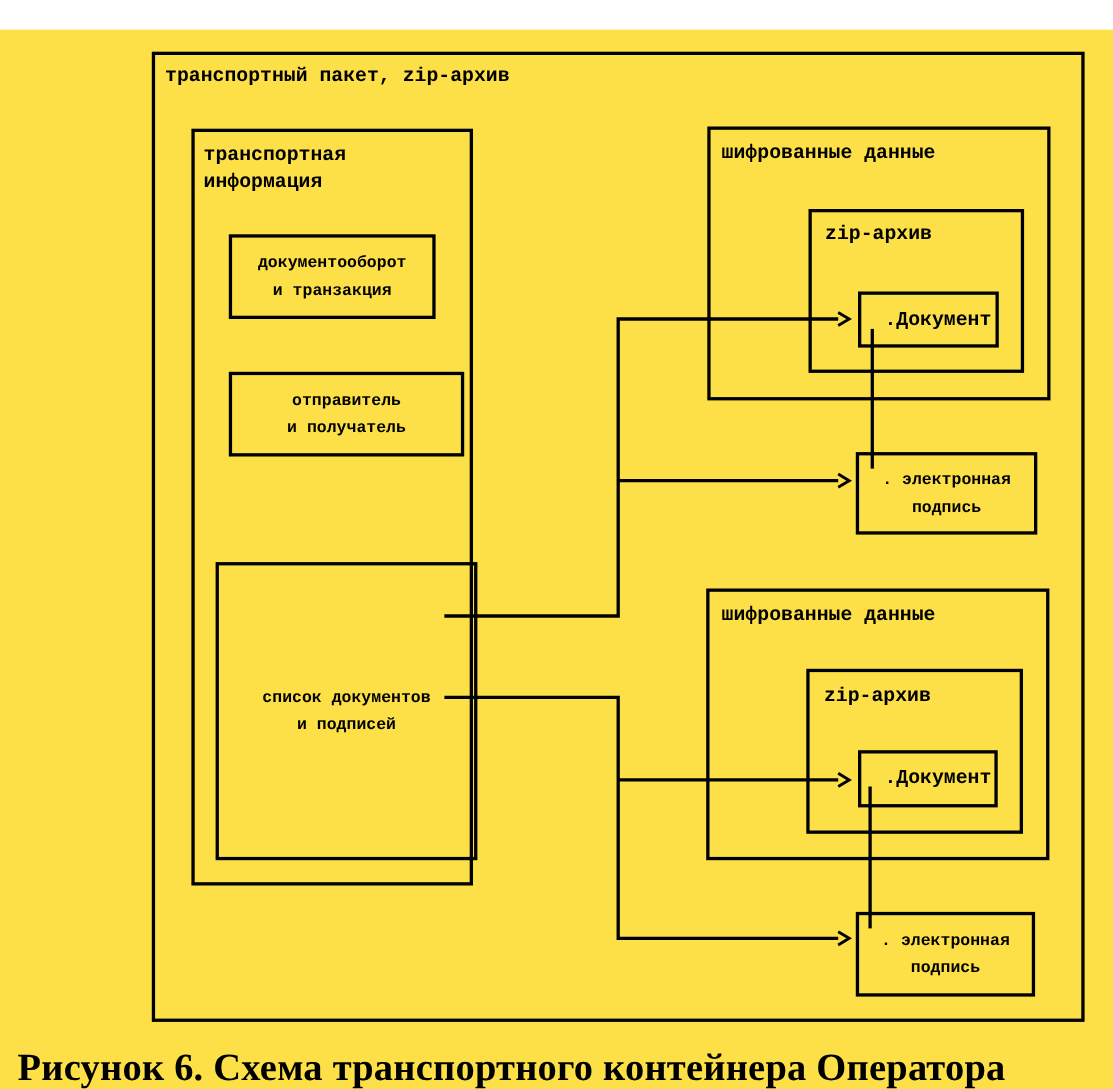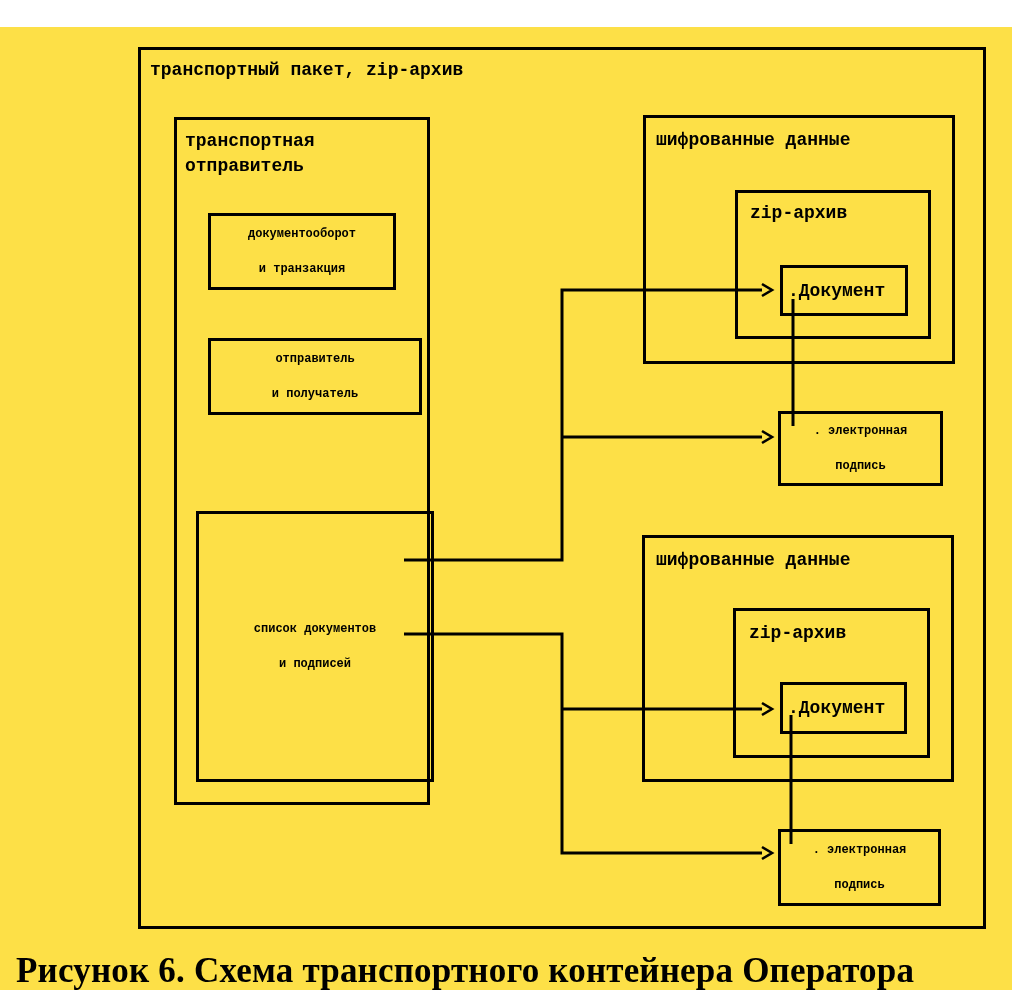--- a/index.html
+++ b/index.html
@@ -34,31 +34,31 @@
   .centerbox {
     position: absolute;
     border: 3px solid #000000;
     box-sizing: border-box;
     display: flex;
     flex-direction: column;
     align-items: center;
     justify-content: center;
     text-align: center;
     font-weight: bold;
-    font-size: 12px;
-    line-height: 35px;
+    font-size: 15px;
+    line-height: 25px;
     white-space: pre-line;
   }
   .docbox {
     position: absolute;
     border: 3px solid #000000;
     box-sizing: border-box;
     display: flex;
     align-items: center;
-    padding-left: 5px;
+    padding-left: 21px;
     font-weight: bold;
     font-size: 18px;
     white-space: pre;
   }
   .wires {
     position: absolute;
     left: 0;
     top: 0;
     pointer-events: none;
   }
@@ -78,21 +78,21 @@
 </head>
 <body>
 
 <div class="stage">
 
   <div class="box" style="left:138px; top:20px; width:848px; height:882px;"></div>
   <div class="lbl" style="left:150px; top:31px;">транспортный пакет, zip-архив</div>
 
   <div class="box" style="left:174px; top:90px; width:256px; height:688px;"></div>
   <div class="lbl" style="left:185px; top:102px;">транспортная
-отправитель</div>
+информация</div>
 
   <div class="centerbox" style="left:208px; top:186px; width:188px; height:77px;">
     <span>документооборот
 и транзакция</span>
   </div>
 
   <div class="centerbox" style="left:208px; top:311px; width:214px; height:77px;">
     <span>отправитель
 и получатель</span>
   </div>

